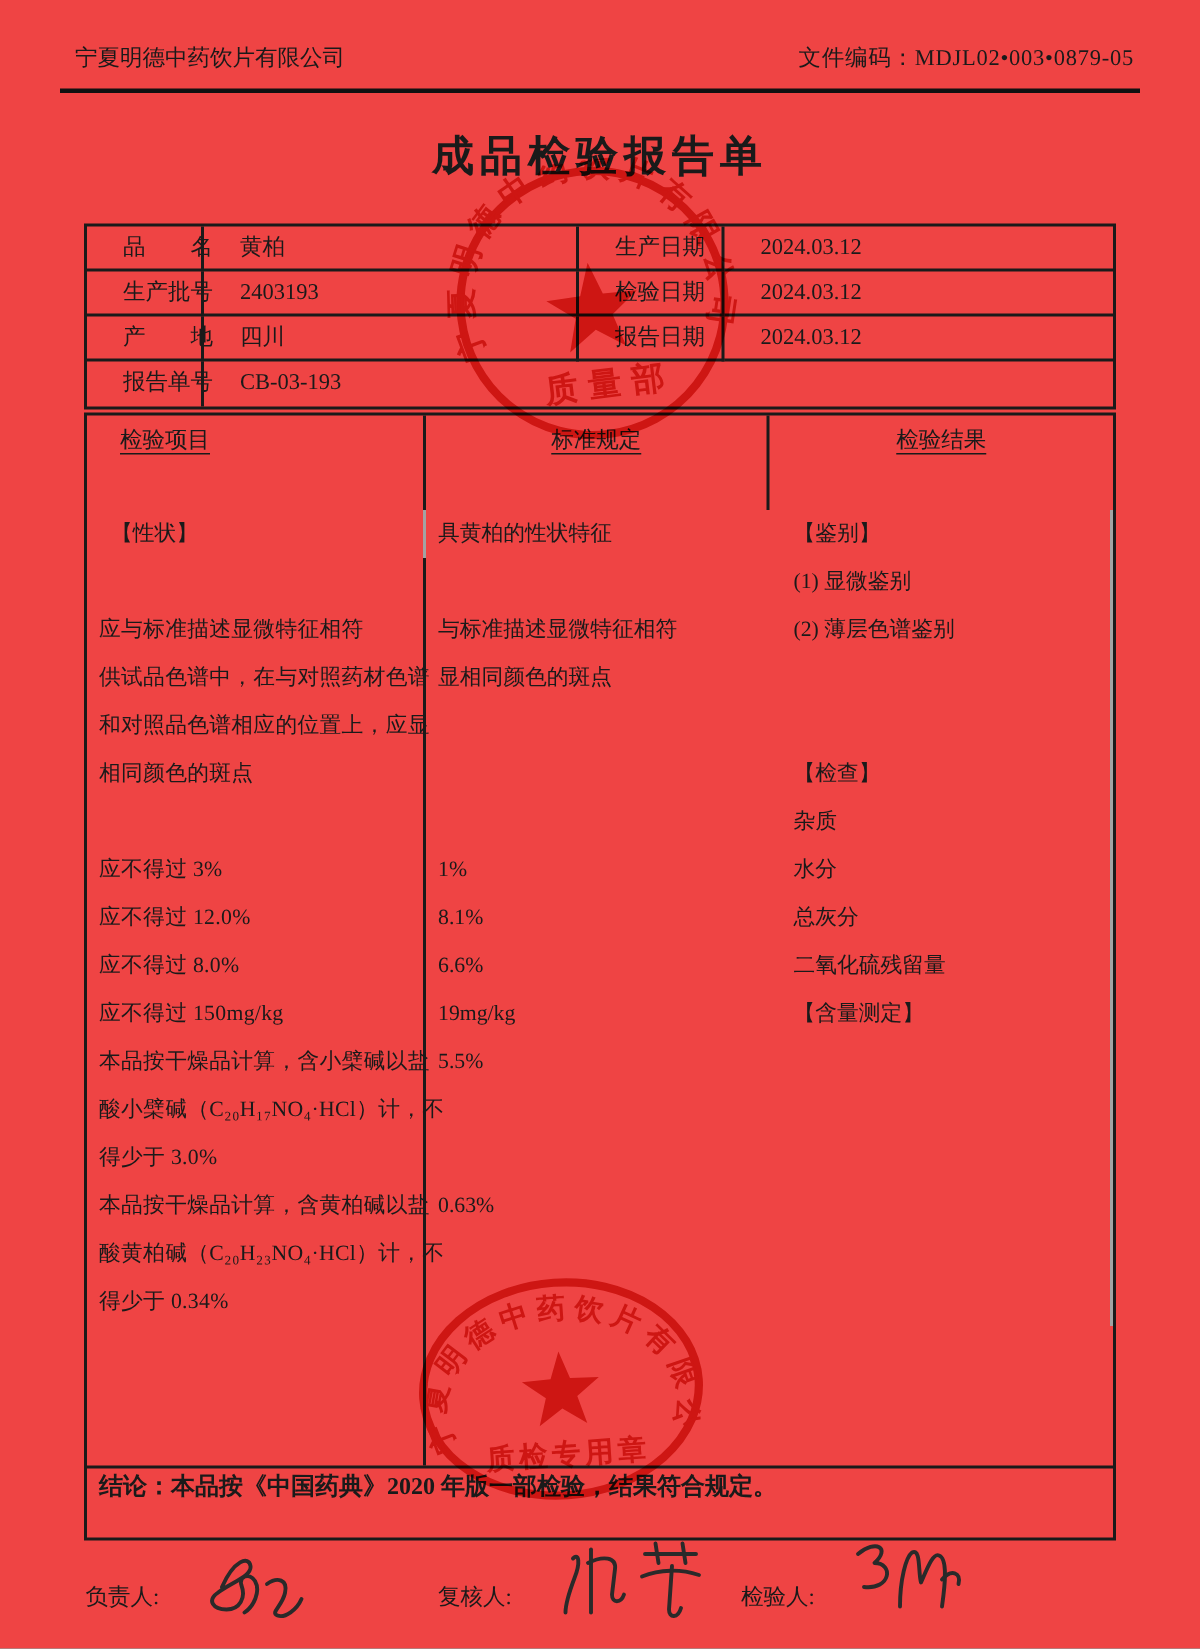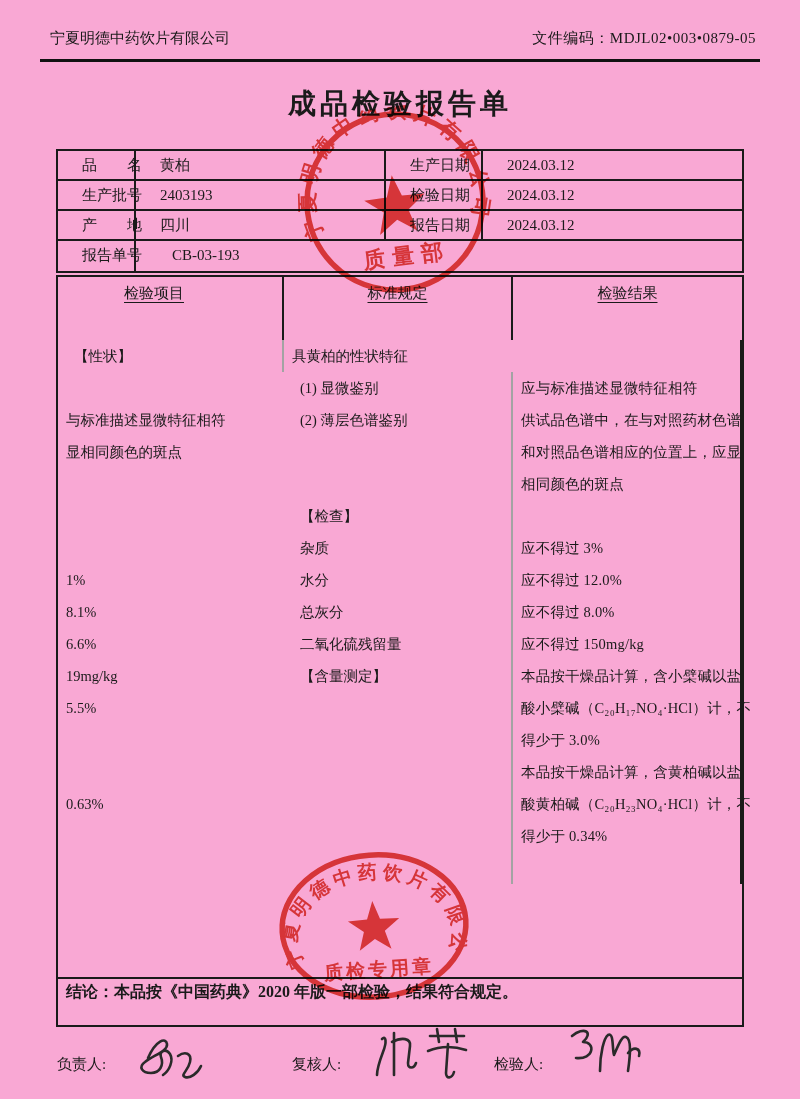--- a/index.html
+++ b/index.html
@@ -1,48 +1,48 @@
 <!DOCTYPE html>
 <html><head>
 <meta charset="utf-8">
 <style>
   html,body { margin:0; padding:0; background:#888; }
   .page {
     position:relative; width:800px; height:1099px; margin:0 auto;
-    background:#f9a8d4; color:#1a1a1a; overflow:hidden;
+    background:#ef4444; color:#1a1a1a; overflow:hidden;
     font-family:"Liberation Serif","DejaVu Serif",serif;
   }
   
   .hdr-company { position:absolute; left:50px; top:29px; font-size:15px; }
   .hdr-code    { position:absolute; right:44px; top:29px; font-size:15px; letter-spacing:0.5px; }
   .hdr-rule    { position:absolute; left:40px; top:59px; width:720px; height:3px; background:#111; }
   .title {
     position:absolute; left:0; top:85px; width:100%; margin:0;
     text-align:center; font-size:28px; font-weight:bold; letter-spacing:4px;
   }
   
   .info-table {
     position:absolute; left:56px; top:149px; width:688px;
     border:2px solid #1a1a1a; box-sizing:border-box;
     display:grid; grid-template-columns:78px 250px 97px 259px;
     font-size:15px; background:transparent;
   }
   .it-cell { height:30px; line-height:28px; box-sizing:border-box; padding-left:24px; white-space:nowrap; }
   .bR { border-right:2px solid #1a1a1a; }
   .bB { border-bottom:2px solid #1a1a1a; }
-  .span3 { grid-column:2 / 5;margin-left:12px; }
+  .span3 { grid-column:2 / 5; }
   
   .main-table {
     position:absolute; left:56px; top:275px; width:688px; height:752px;
     border:2px solid #1a1a1a; box-sizing:border-box;
     display:flex; flex-direction:column; font-size:14.5px;
   }
   .mt-header { display:grid; grid-template-columns:226px 229px 229px; height:63px; flex:none; }
   .mh { box-sizing:border-box; padding-top:7px; }
-  .mh.h0 { padding-left:22px; border-right:2px solid #1a1a1a;margin-left:44px; }
+  .mh.h0 { padding-left:22px; border-right:2px solid #1a1a1a; }
   .mh.h1 { text-align:center; border-right:2px solid #1a1a1a; }
   .mh.h2 { text-align:center; }
   .uline { text-decoration:underline; text-underline-offset:4px; font-size:15px; }
   .mt-body { flex:1; display:grid; grid-template-columns:226px 229px 229px; grid-template-rows:repeat(17,32px) minmax(0,1fr); }
   .mcell { box-sizing:border-box; line-height:32px; padding-left:8px; white-space:nowrap; overflow:visible; }
   .mcell.c0 { border-right:2px solid #a3a3a3;padding-left:16px; }
   .mcell.c1 { border-right:2px solid #1a1a1a; letter-spacing:0.2px; }
   .mt-conclusion {
     height:48px; flex:none; border-top:2px solid #1a1a1a; box-sizing:border-box;
     line-height:26px; padding-left:8px; font-weight:bold; font-size:16px; white-space:nowrap;
@@ -99,20 +99,21 @@
 
   <div class="main-table">
     <div class="mt-header">
       <div class="mh h0"><span class="uline">检验项目</span></div>
       <div class="mh h1"><span class="uline">标准规定</span></div>
       <div class="mh h2"><span class="uline">检验结果</span></div>
     </div>
     <div class="mt-body" id="main-body">
         <div class="mcell c0">【性状】</div>
         <div class="mcell c2">具黄柏的性状特征</div>
+        <div class="mcell c0">【鉴别】</div>
         <div class="mcell c1"></div>
         <div class="mcell c2"></div>
         <div class="mcell c0">(1) 显微鉴别</div>
         <div class="mcell c1">应与标准描述显微特征相符</div>
         <div class="mcell c2">与标准描述显微特征相符</div>
         <div class="mcell c0">(2) 薄层色谱鉴别</div>
         <div class="mcell c1">供试品色谱中，在与对照药材色谱</div>
         <div class="mcell c2">显相同颜色的斑点</div>
         <div class="mcell c0"></div>
         <div class="mcell c1">和对照品色谱相应的位置上，应显</div>

